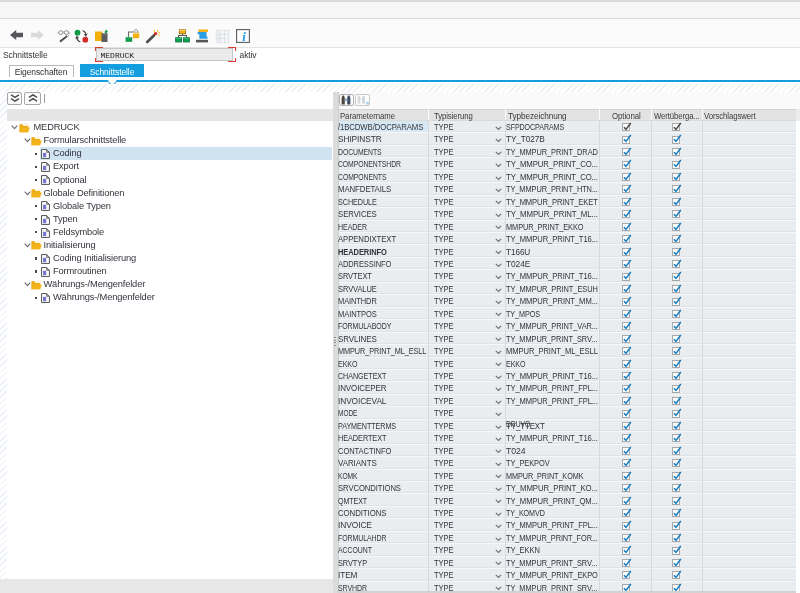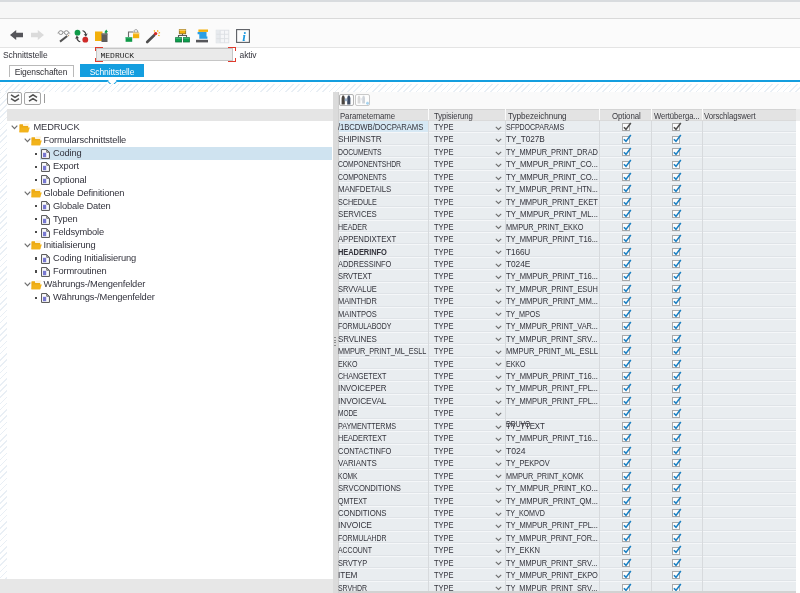--- a/index.html
+++ b/index.html
@@ -155,21 +155,21 @@
       <path d="M4 2.6 L5 0.6 L10.6 0.6 L9.4 3 L4.7 3 Z" fill="#fdf3dd"></path>
       <path d="M1.9 4.4 L10.8 4.4 L9.2 9.2 L0.4 9.2 Z" fill="#f2b31b"></path>
     </svg>
 <div class="t tt" style="left:43.5px;top:186.6px;height:13.08px;line-height:13.08px;color:#33333d;">Globale Definitionen</div>
 <div class="abs" style="left:35px;top:205.02px;width:2.2px;height:2.2px;background:#4b4b4b;"></div>
 <svg class="abs" style="left:41px;top:201.42px;" width="9" height="10" viewBox="0 0 9 10">
       <path d="M0.55 0.55 L5.6 0.55 L8.45 3.4 L8.45 9.45 L0.55 9.45 Z" fill="#fcfcfc" stroke="#565656" stroke-width="1"></path>
       <path d="M5.7 0.7 L5.7 3.3 L8.3 3.3 Z" fill="#c3c3c3" stroke="#565656" stroke-width="0.8"></path>
       <rect x="2" y="3.8" width="3.2" height="4.4" fill="#7878d0"></rect>
     </svg>
-<div class="t tt" style="left:53px;top:199.68px;height:13.08px;line-height:13.08px;color:#33333d;">Globale Daten</div>
+<div class="t tt" style="left:53px;top:199.68px;height:13.08px;line-height:13.08px;color:#33333d;">Globale Typen</div>
 <div class="abs" style="left:35px;top:218.1px;width:2.2px;height:2.2px;background:#4b4b4b;"></div>
 <svg class="abs" style="left:41px;top:214.5px;" width="9" height="10" viewBox="0 0 9 10">
       <path d="M0.55 0.55 L5.6 0.55 L8.45 3.4 L8.45 9.45 L0.55 9.45 Z" fill="#fcfcfc" stroke="#565656" stroke-width="1"></path>
       <path d="M5.7 0.7 L5.7 3.3 L8.3 3.3 Z" fill="#c3c3c3" stroke="#565656" stroke-width="0.8"></path>
       <rect x="2" y="3.8" width="3.2" height="4.4" fill="#7878d0"></rect>
     </svg>
 <div class="t tt" style="left:53px;top:212.76px;height:13.08px;line-height:13.08px;color:#33333d;">Typen</div>
 <div class="abs" style="left:35px;top:231.18px;width:2.2px;height:2.2px;background:#4b4b4b;"></div>
 <svg class="abs" style="left:41px;top:227.58px;" width="9" height="10" viewBox="0 0 9 10">
       <path d="M0.55 0.55 L5.6 0.55 L8.45 3.4 L8.45 9.45 L0.55 9.45 Z" fill="#fcfcfc" stroke="#565656" stroke-width="1"></path>

